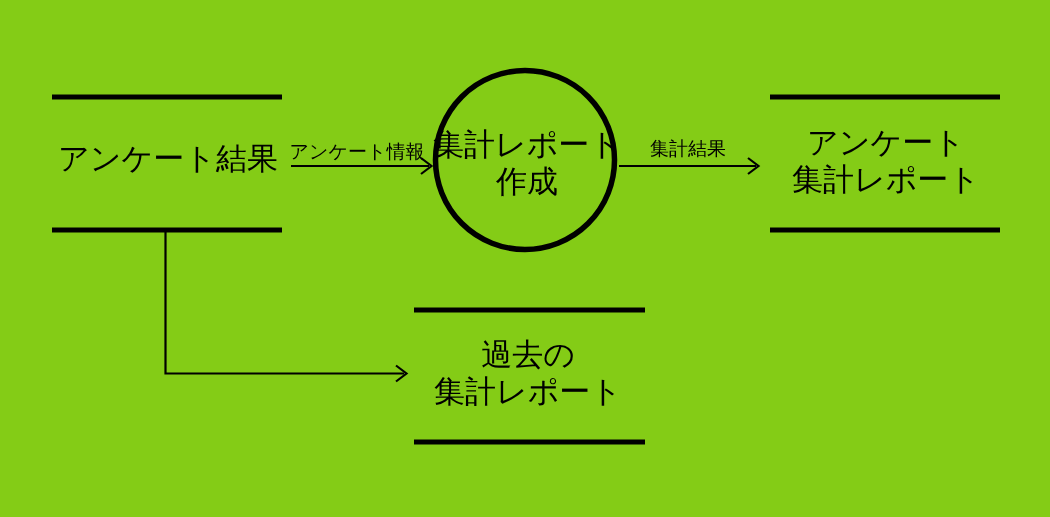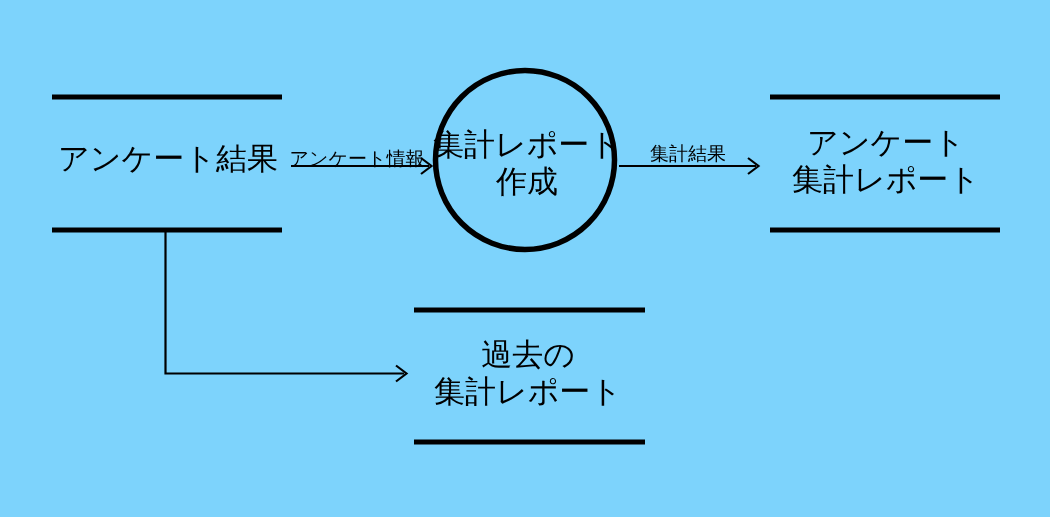--- a/index.html
+++ b/index.html
@@ -1,21 +1,21 @@
 <!DOCTYPE html>
 <html><head>
 <meta charset="utf-8">
 <style>
   * { margin: 0; padding: 0; box-sizing: border-box; }
   html, body { background: #ffffff; }
   .canvas {
     position: relative;
     width: 1050px;
     height: 517px;
-    background: #7dd3fc;
+    background: #84cc16;
     font-family: "Liberation Sans", "DejaVu Sans", sans-serif;
     color: #000000;
     overflow: hidden;
   }
   .canvas svg { position: absolute; left: 0; top: 0; }
   .node-label {
     position: absolute;
     transform: translate(-50%, -50%);
     text-align: center;
     white-space: pre;
@@ -24,28 +24,27 @@
     color: #000000;
   }
   .flow-label {
     position: absolute;
     transform: translate(-50%, -50%);
     text-align: center;
     white-space: pre;
     font-size: 19px;
     line-height: 21px;
     color: #000000;
-    margin-top: 7px;
   }
   .lbl-left-store   { left: 168px; top: 158px; }
   .lbl-process      { left: 527px; top: 163px; }
   .lbl-right-store  { left: 886px; top: 161px; }
   .lbl-bottom-store { left: 528px; top: 373px; }
   .lbl-flow-survey-info    { left: 357px; top: 151px; }
-  .lbl-flow-summary-result { left: 688px; top: 148px; font-family: Liberation Mono, monospace; }
+  .lbl-flow-summary-result { left: 688px; top: 148px; }
 </style>
 </head>
 <body>
 
 <div class="canvas">
 
   <svg width="1050" height="517" viewBox="0 0 1050 517">
 
     <g>
       <line x1="52" y1="97" x2="282" y2="97" stroke="#000000" stroke-width="5"></line>

